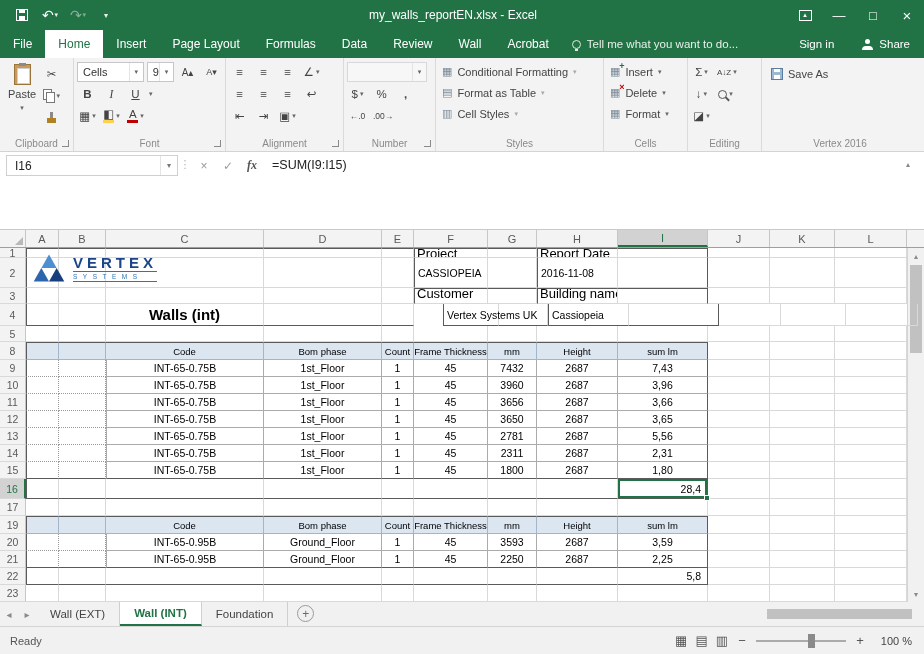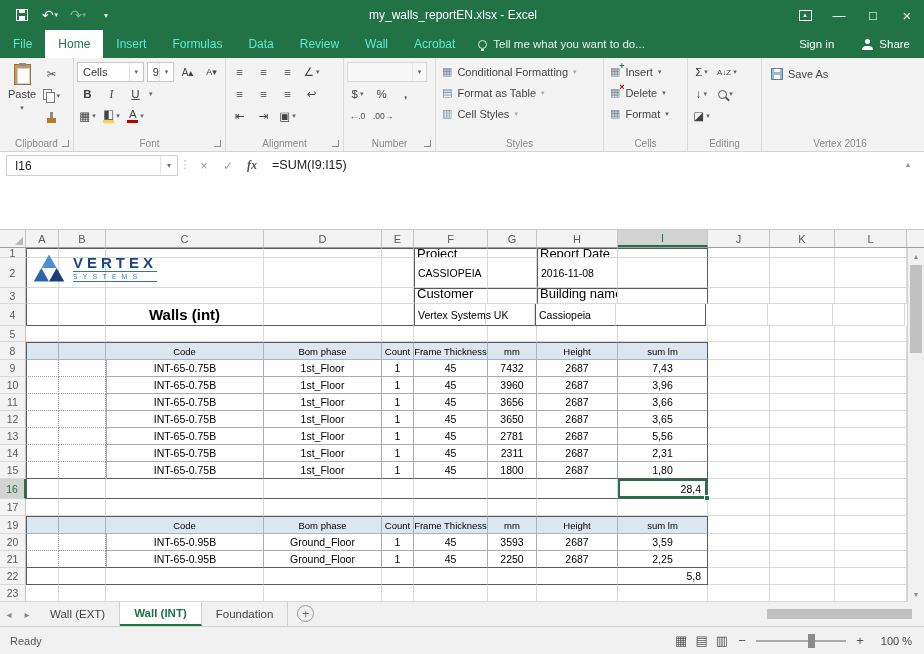--- a/index.html
+++ b/index.html
@@ -15,21 +15,21 @@
   .wtitle{flex:1;text-align:center;font-size:12px;color:#fff;white-space:nowrap;overflow:hidden;}
   .wctrl{display:flex;align-items:center;}
   .wctrl .tbtn{width:34px;font-size:13px;}
   .ic-floppy{width:12px;height:12px;border:1px solid #fff;position:relative;display:inline-block;}
   .ic-floppy:before{content:"";position:absolute;top:0;left:2px;width:6px;height:3px;background:#fff;}
   .ic-floppy:after{content:"";position:absolute;bottom:0;left:2px;width:6px;height:4px;background:#fff;}
   .ic-rdo{width:13px;height:11px;border:1px solid #fff;display:inline-flex;align-items:center;justify-content:center;font-size:7px;}
 
   
   .tabrow{height:28px;background:#217346;display:flex;align-items:stretch;flex:none;}
-  .rtab{padding:0 13px;display:flex;align-items:center;font-size:12px;color:#5eead4;cursor:default;white-space:nowrap;}
+  .rtab{padding:0 13px;display:flex;align-items:center;font-size:12px;color:#ffffff;cursor:default;white-space:nowrap;}
   .rtab.active{background:#fff;color:#217346;}
   .tellme{display:flex;align-items:center;gap:6px;padding:0 10px;font-size:11.5px;color:#e8f0e9;white-space:nowrap;}
   .ic-bulb{width:9px;height:9px;border:1px solid #dfe9e2;border-radius:50%;position:relative;display:inline-block;}
   .ic-bulb:after{content:"";position:absolute;left:2px;bottom:-3px;width:3px;height:2px;background:#dfe9e2;}
   .trspacer{flex:1;}
   .signin{display:flex;align-items:center;font-size:11.5px;color:#fff;padding:0 14px;white-space:nowrap;}
   .sharebtn{display:flex;align-items:center;gap:6px;font-size:11.5px;color:#fff;padding:0 14px;white-space:nowrap;}
   .ic-person{width:11px;height:11px;position:relative;display:inline-block;}
   .ic-person:before{content:"";position:absolute;top:0;left:3px;width:5px;height:5px;border-radius:50%;background:#fff;}
   .ic-person:after{content:"";position:absolute;bottom:0;left:0;width:11px;height:4px;border-radius:4px 4px 0 0;background:#fff;}
@@ -167,20 +167,21 @@
       <span class="tbtn">—</span>
       <span class="tbtn">□</span>
       <span class="tbtn" style="font-size:15px">×</span>
     </div>
   </div>
 
   <div class="tabrow">
     <div class="rtab">File</div>
     <div class="rtab active">Home</div>
     <div class="rtab">Insert</div>
+    <div class="rtab">Page Layout</div>
     <div class="rtab">Formulas</div>
     <div class="rtab">Data</div>
     <div class="rtab">Review</div>
     <div class="rtab">Wall</div>
     <div class="rtab">Acrobat</div>
     <div class="tellme">
         <span class="ic-bulb"></span>
         <span>Tell me what you want to do...</span>
       </div>
     <div class="trspacer"></div>
@@ -478,21 +479,21 @@
             <div class="cell" style="width: 65px;"></div>
             <div class="cell" style="width: 72px;"></div>
           </div>
           <div class="grow" style="height: 22px;">
             <div class="rowhdr">4</div>
             <div class="cell bb bl" style="width: 33px;"></div>
             <div class="cell bb" style="width: 47px;"></div>
             <div class="cell rtitle bb" style="width: 158px;">Walls (int)</div>
             <div class="cell bb" style="width: 118px;"></div>
             <div class="cell bb" style="width: 32px;"></div>
-            <div class="cell val bb bl" style="width: 72px;">Vertex Systems UK</div>
+            <div class="cell val bb bl" style="width: 56px; margin-left: 29px;">Vertex Systems UK</div>
             <div class="cell bb" style="width: 49px;"></div>
             <div class="cell val bb bl" style="width: 81px;">Cassiopeia</div>
             <div class="cell bb br" style="width: 90px;"></div>
             <div class="cell" style="width: 62px;"></div>
             <div class="cell" style="width: 65px;"></div>
             <div class="cell" style="width: 72px;"></div>
           </div>
           <div class="grow" style="height: 16px;">
             <div class="rowhdr">5</div>
             <div class="cell" style="width: 33px;"></div>

